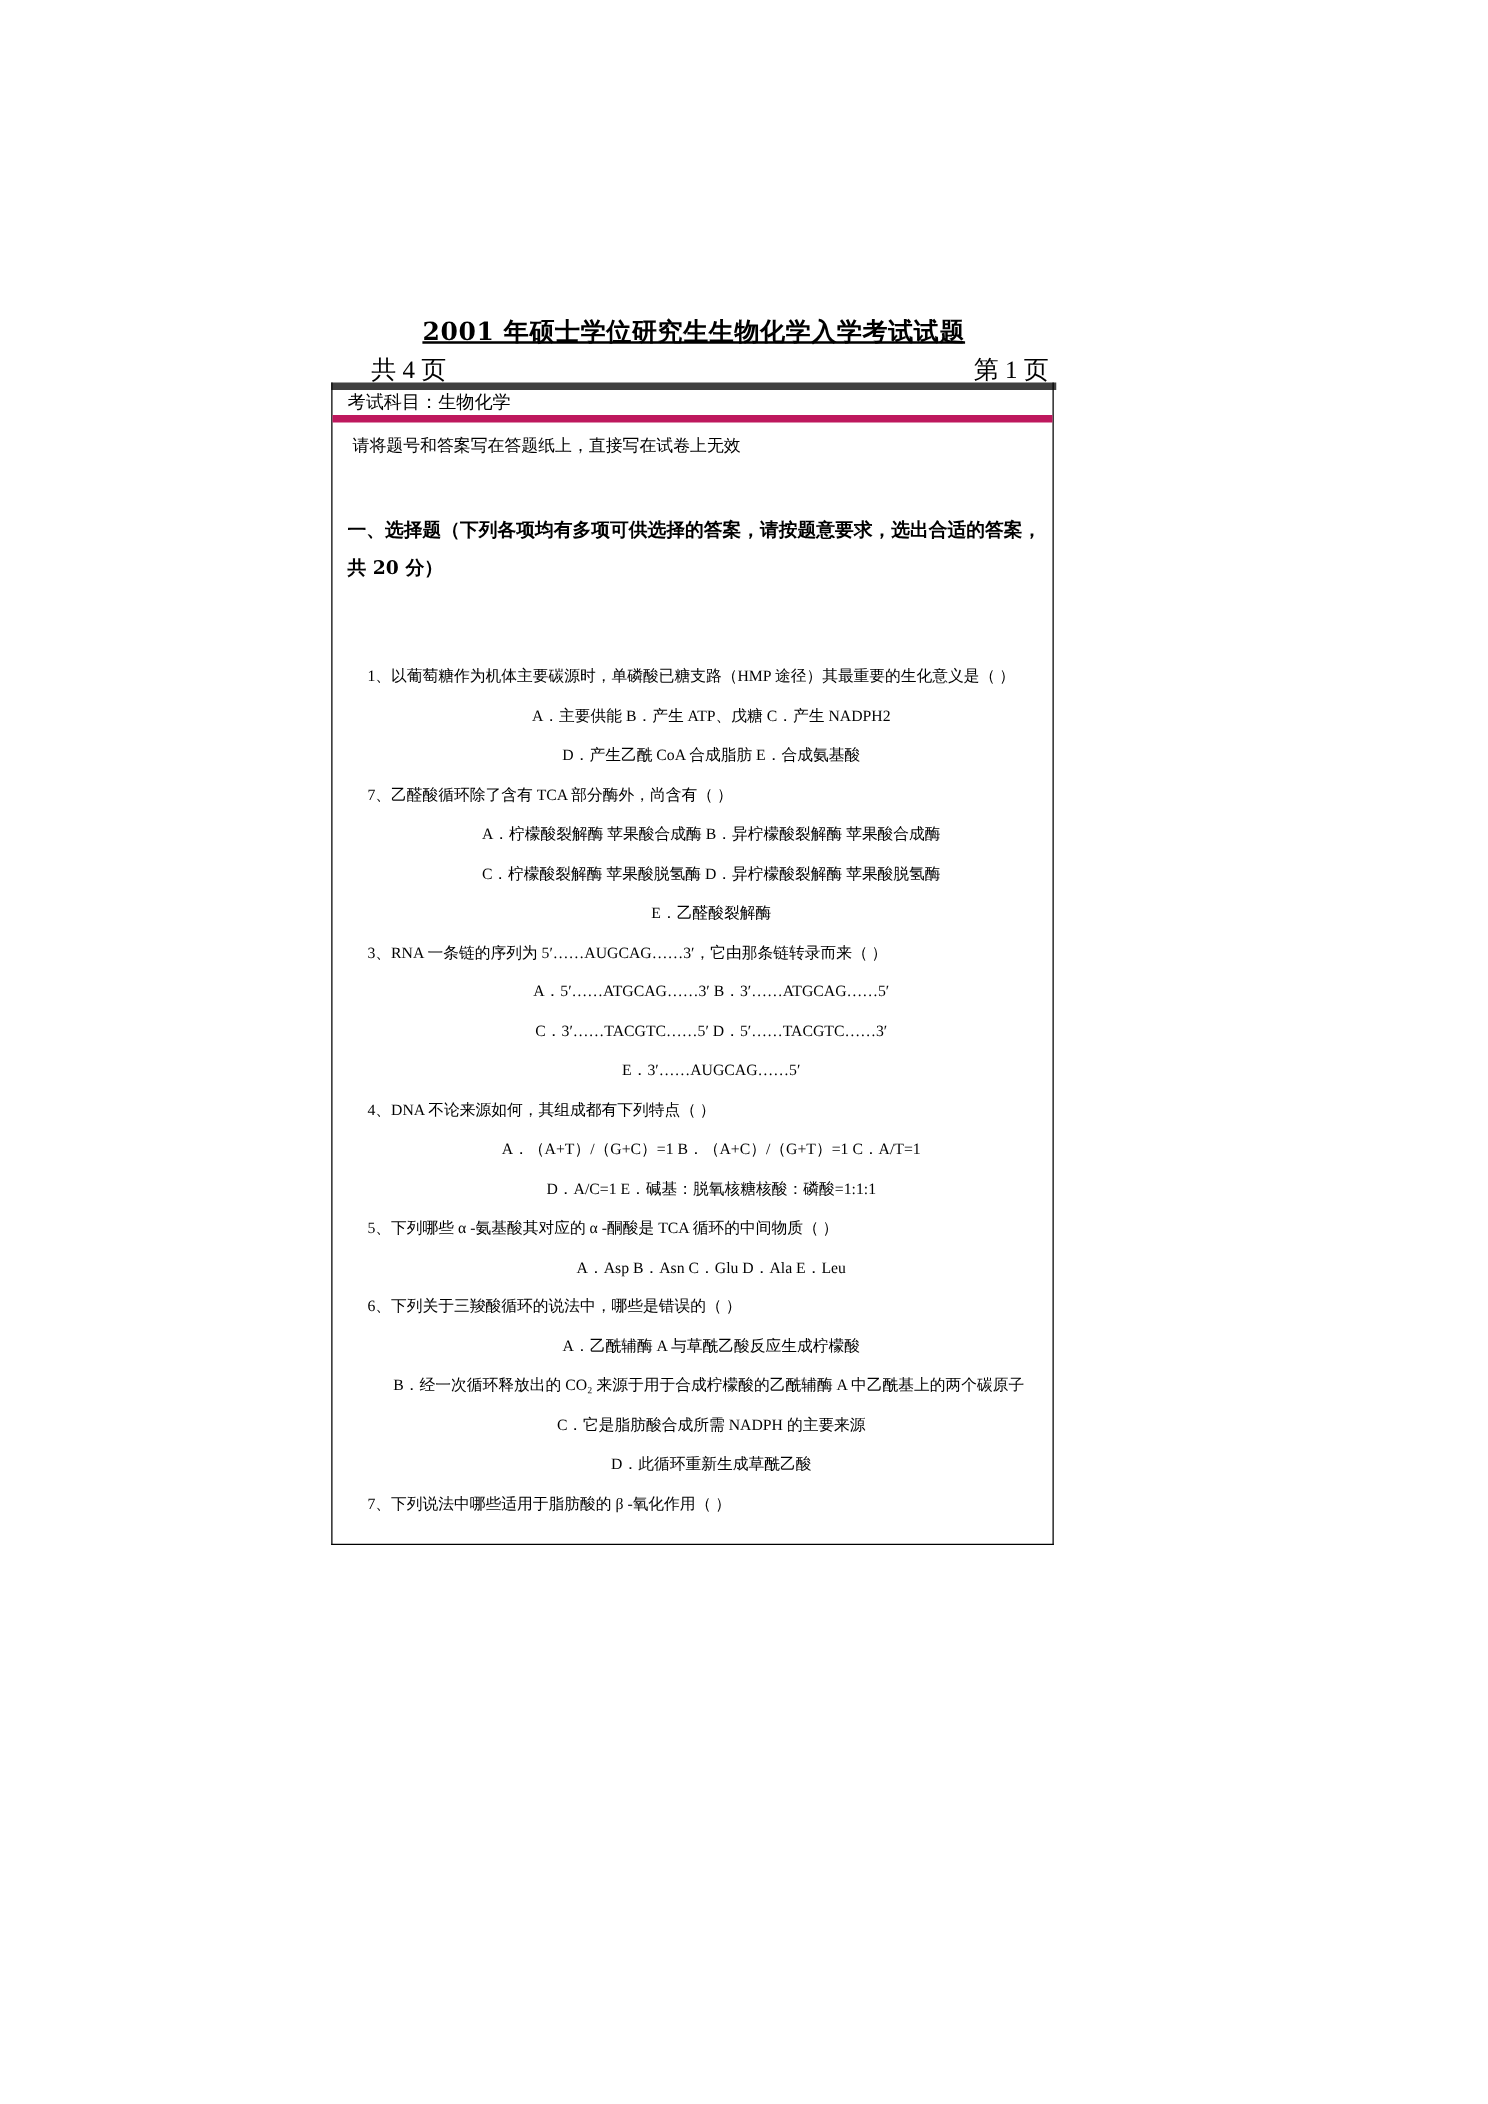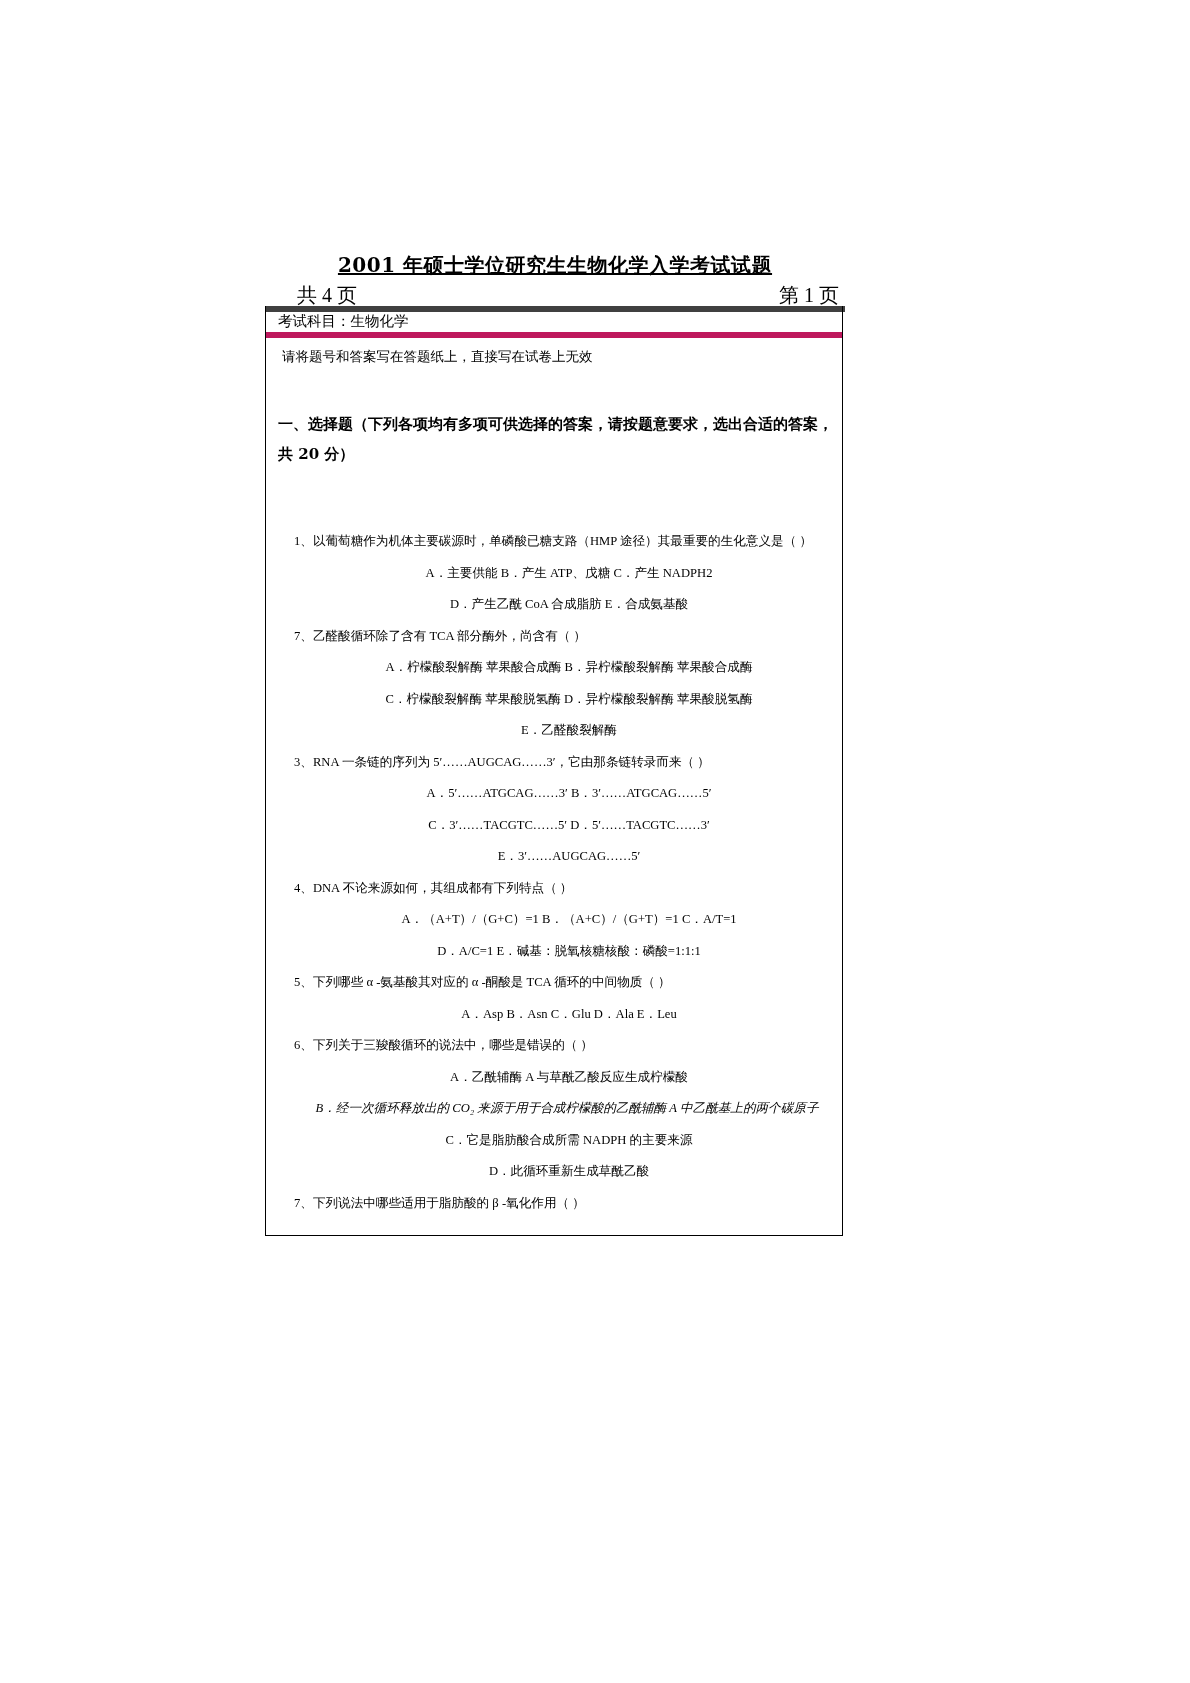--- a/index.html
+++ b/index.html
@@ -114,21 +114,20 @@
   .opt {
     font-size: 12.6px;
     line-height: 31.5px;
     padding-left: 22px;
     white-space: nowrap;
     text-align: center;
   }
   .opt.wrap {
     white-space: normal;
     padding-right: 4px;
-    font-style: italic;
   }
 </style>
 </head>
 <body>
 
 <div class="page">
 
   <div class="doc-title">2001 年硕士学位研究生生物化学入学考试试题</div>
 
   <div class="page-meta">

